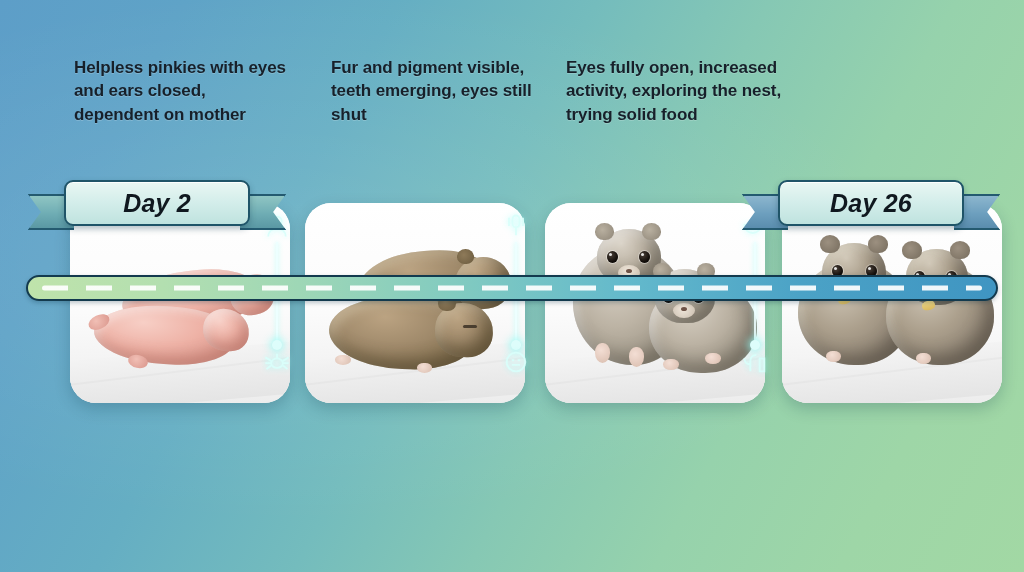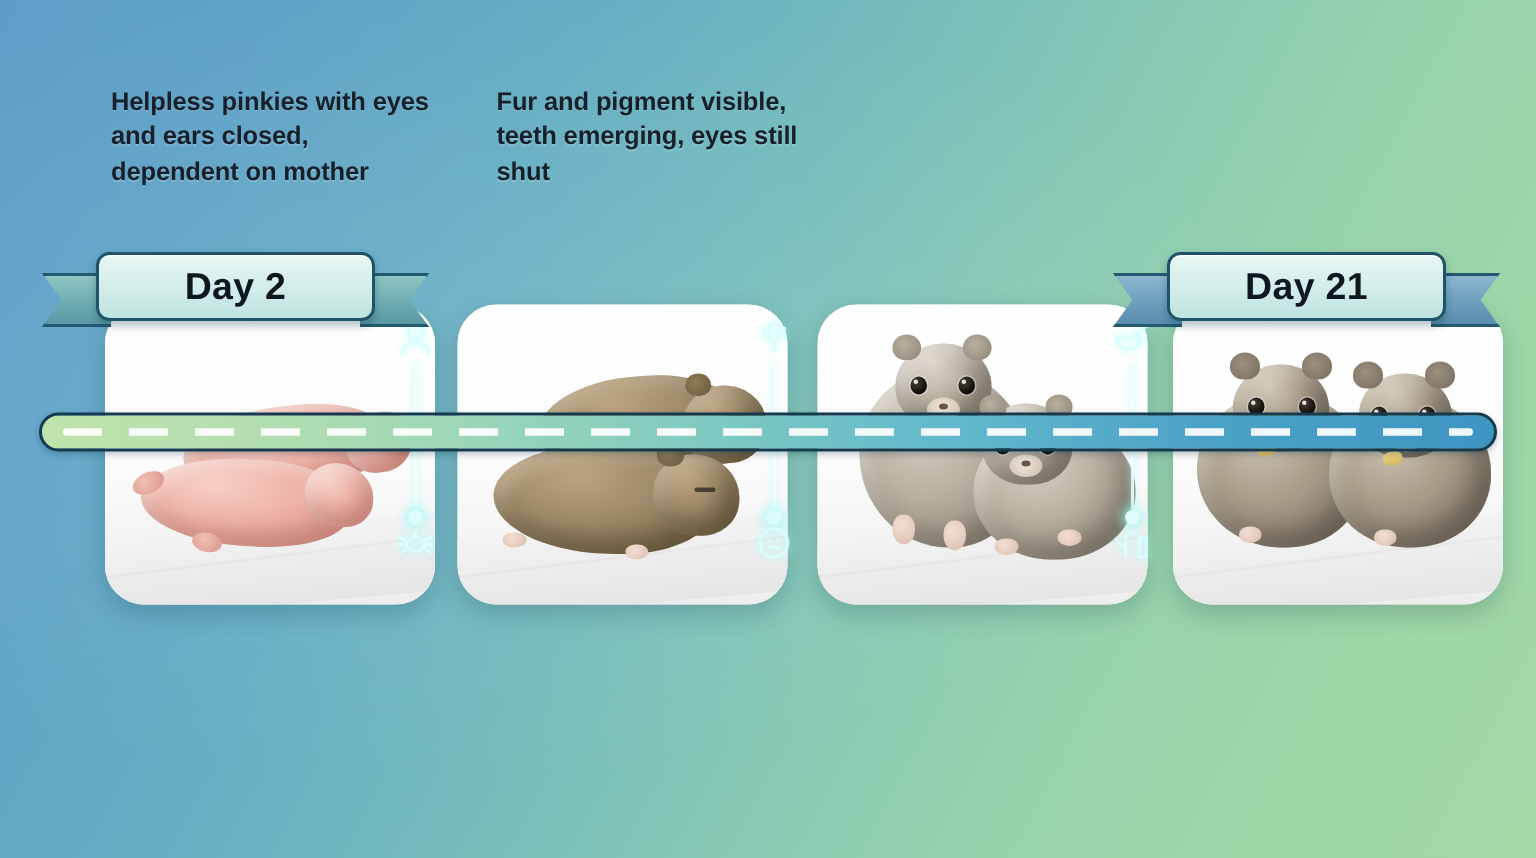--- a/index.html
+++ b/index.html
@@ -190,23 +190,24 @@
   .food-bit{
     position:absolute; width:13px; height:9px;
     background:linear-gradient(180deg,#f0d98a,#d9b95f);
     border-radius:40%;
     transform:rotate(-12deg);
   }
 
   
   .ribbon{
     position:absolute;
-    top:168px;
+    top:180px;
     width:186px; height:52px;
     z-index:8;
+    font-style:italic;
   }
   .r1{ left:64px;  }
   .r2{ left:301px; }
   .r3{ left:541px; }
   .r4{ left:778px; }
 
   .ribbon-tail{
     position:absolute;
     top:14px;
     width:46px; height:36px;
@@ -284,20 +285,21 @@
 </style>
 </head>
 <body>
 
 <div class="bg-sheen"></div>
 
 <div class="stage">
 
   <div class="caption cap2">Fur and pigment visible, teeth emerging, eyes still shut</div>
   <div class="caption cap1">Helpless pinkies with eyes and ears closed, dependent on mother</div>
+  <div class="caption cap3">Eyes fully open, increased activity, exploring the nest, trying solid food</div>
 
   <div class="card c1">
     <div class="photo">
       <div class="bedding"></div>
       <div class="bedding-fold"></div>
       <div class="animal">
         <div class="body pup pupA"></div>
         <div class="body pup pupA-head"></div>
         <div class="body pup-limb" style="width:20px;height:13px;left:140px;top:108px;transform:rotate(20deg);"></div>
       </div>
@@ -460,17 +462,17 @@
       <span class="ribbon-label">Day 2</span>
     </div>
   </div>
 
 
 
   <div class="ribbon r4 blue-tail">
     <div class="ribbon-tail tail-left"></div>
     <div class="ribbon-tail tail-right"></div>
     <div class="ribbon-plate">
-      <span class="ribbon-label">Day 21</span>
+      <span class="ribbon-label">Day 26</span>
     </div>
   </div>
 
 </div>
 
 </body></html>

